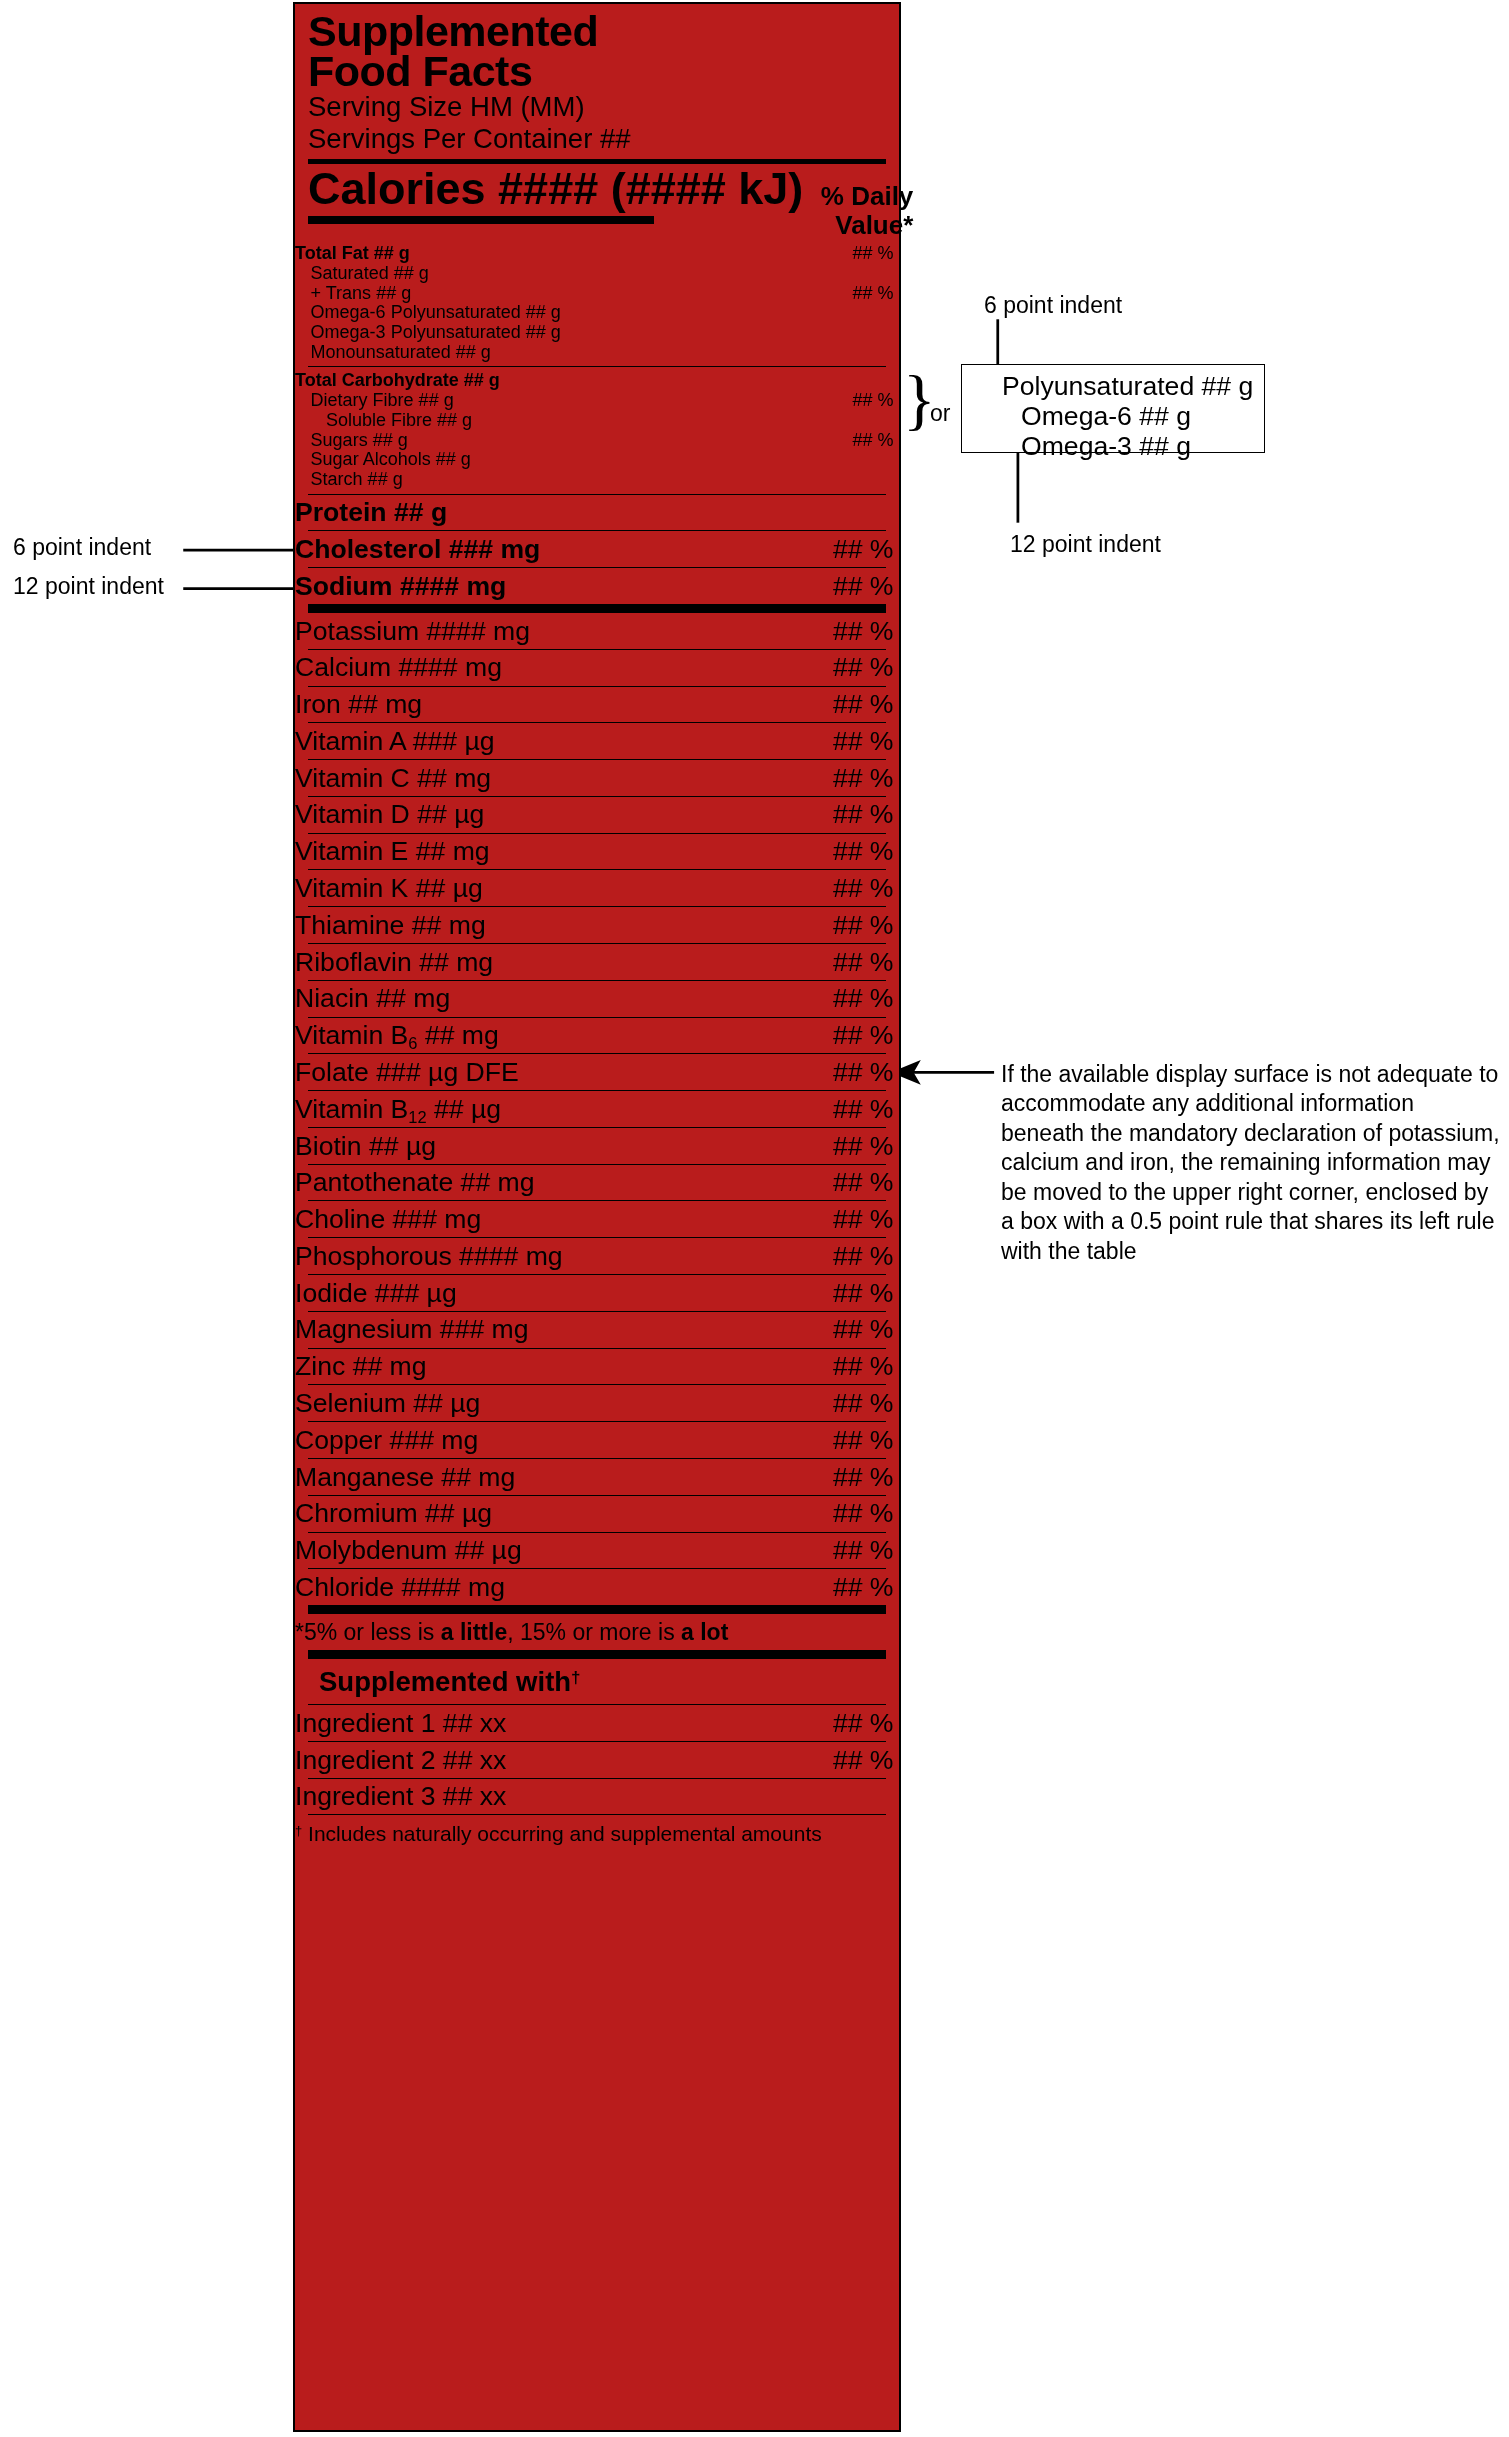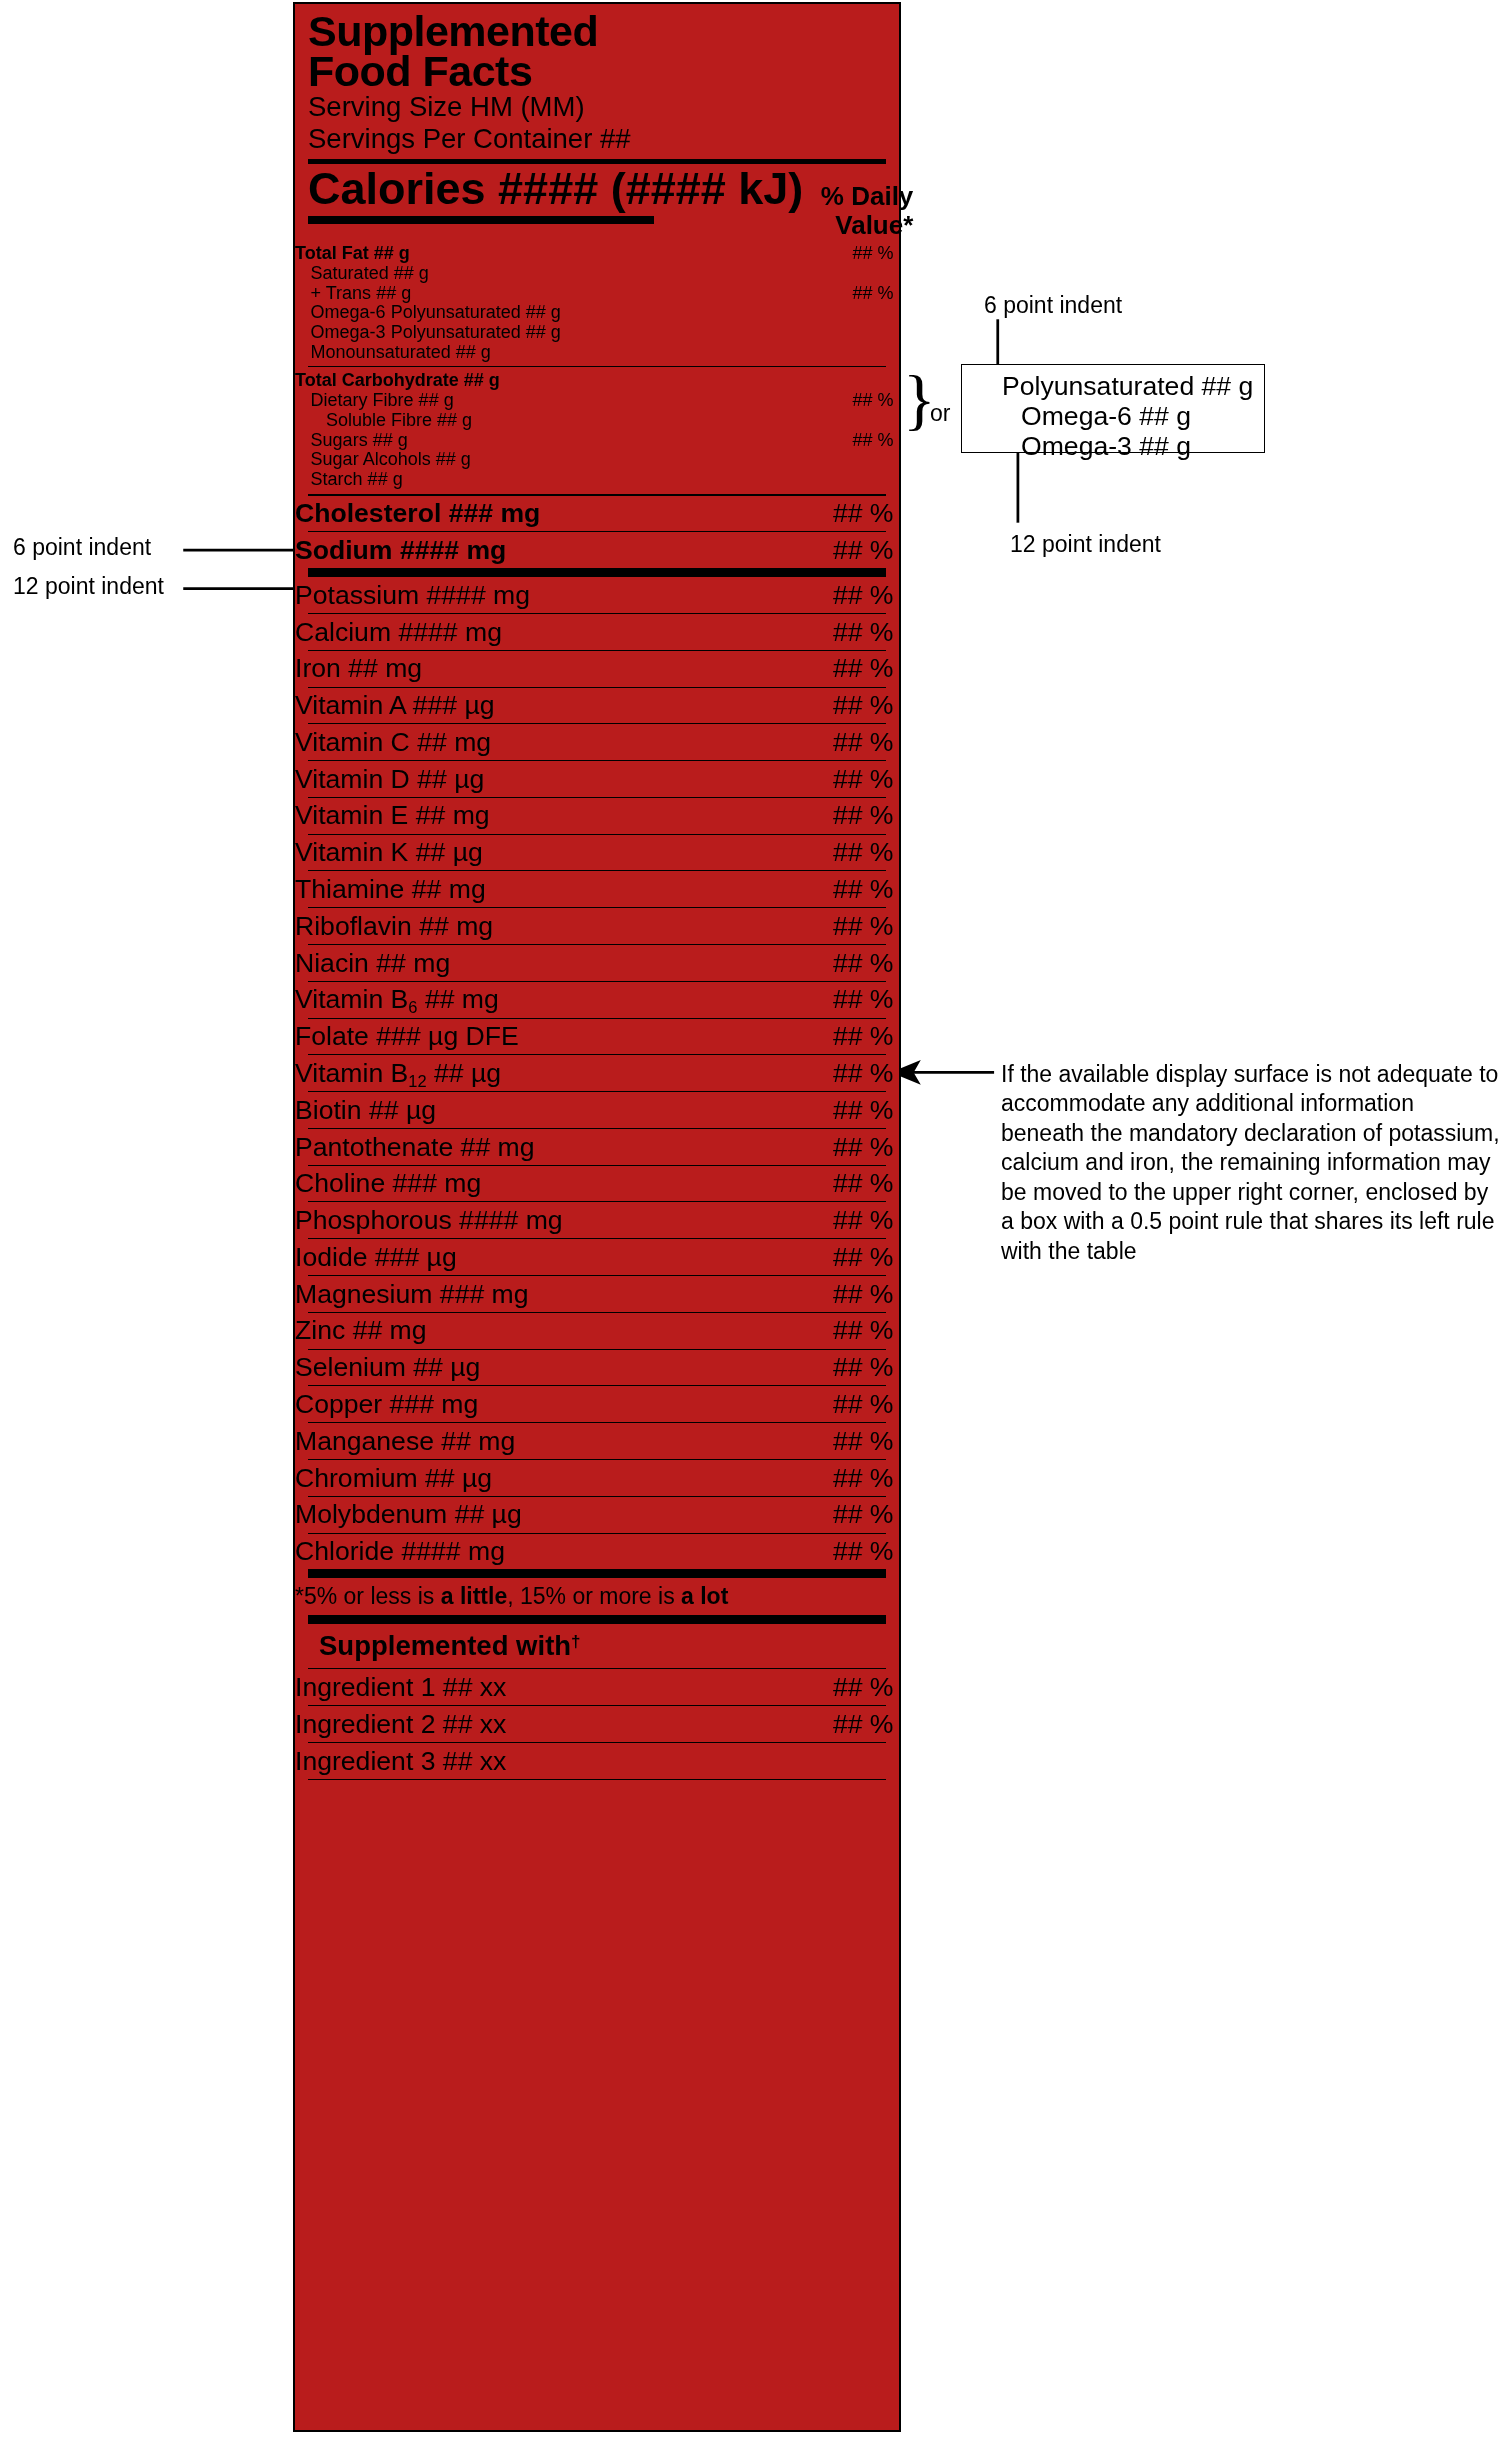--- a/index.html
+++ b/index.html
@@ -322,20 +322,24 @@
     <div class="line">
       <span class="ind1">Starch ## g</span>
       <span class="dv"></span>
     </div>
   </div>
 
   <div class="pad">
       <div class="hr hr-hair"></div>
     </div>
 
+  <div class="pad nrow">
+    <span class="nm b">Protein ## g</span>
+    <span class="dv"></span>
+  </div>
   <div class="pad">
       <div class="hr hr-hair"></div>
     </div>
 
   <div class="pad nrow">
     <span class="nm b">Cholesterol ### mg</span>
     <span class="dv">## %</span>
   </div>
   <div class="pad">
       <div class="hr hr-hair"></div>
@@ -568,14 +572,15 @@
       </div>
       <div class="pad nrow">
         <span class="nm">Ingredient 3 ## xx</span>
         <span class="dv"></span>
       </div>
       <div class="pad">
         <div class="hr hr-hair"></div>
       </div>
     </div>
 
+  <div class="pad footnote-dag"><sup>†</sup> Includes naturally occurring and supplemental amounts</div>
 </div>
 
 
 </body></html>

